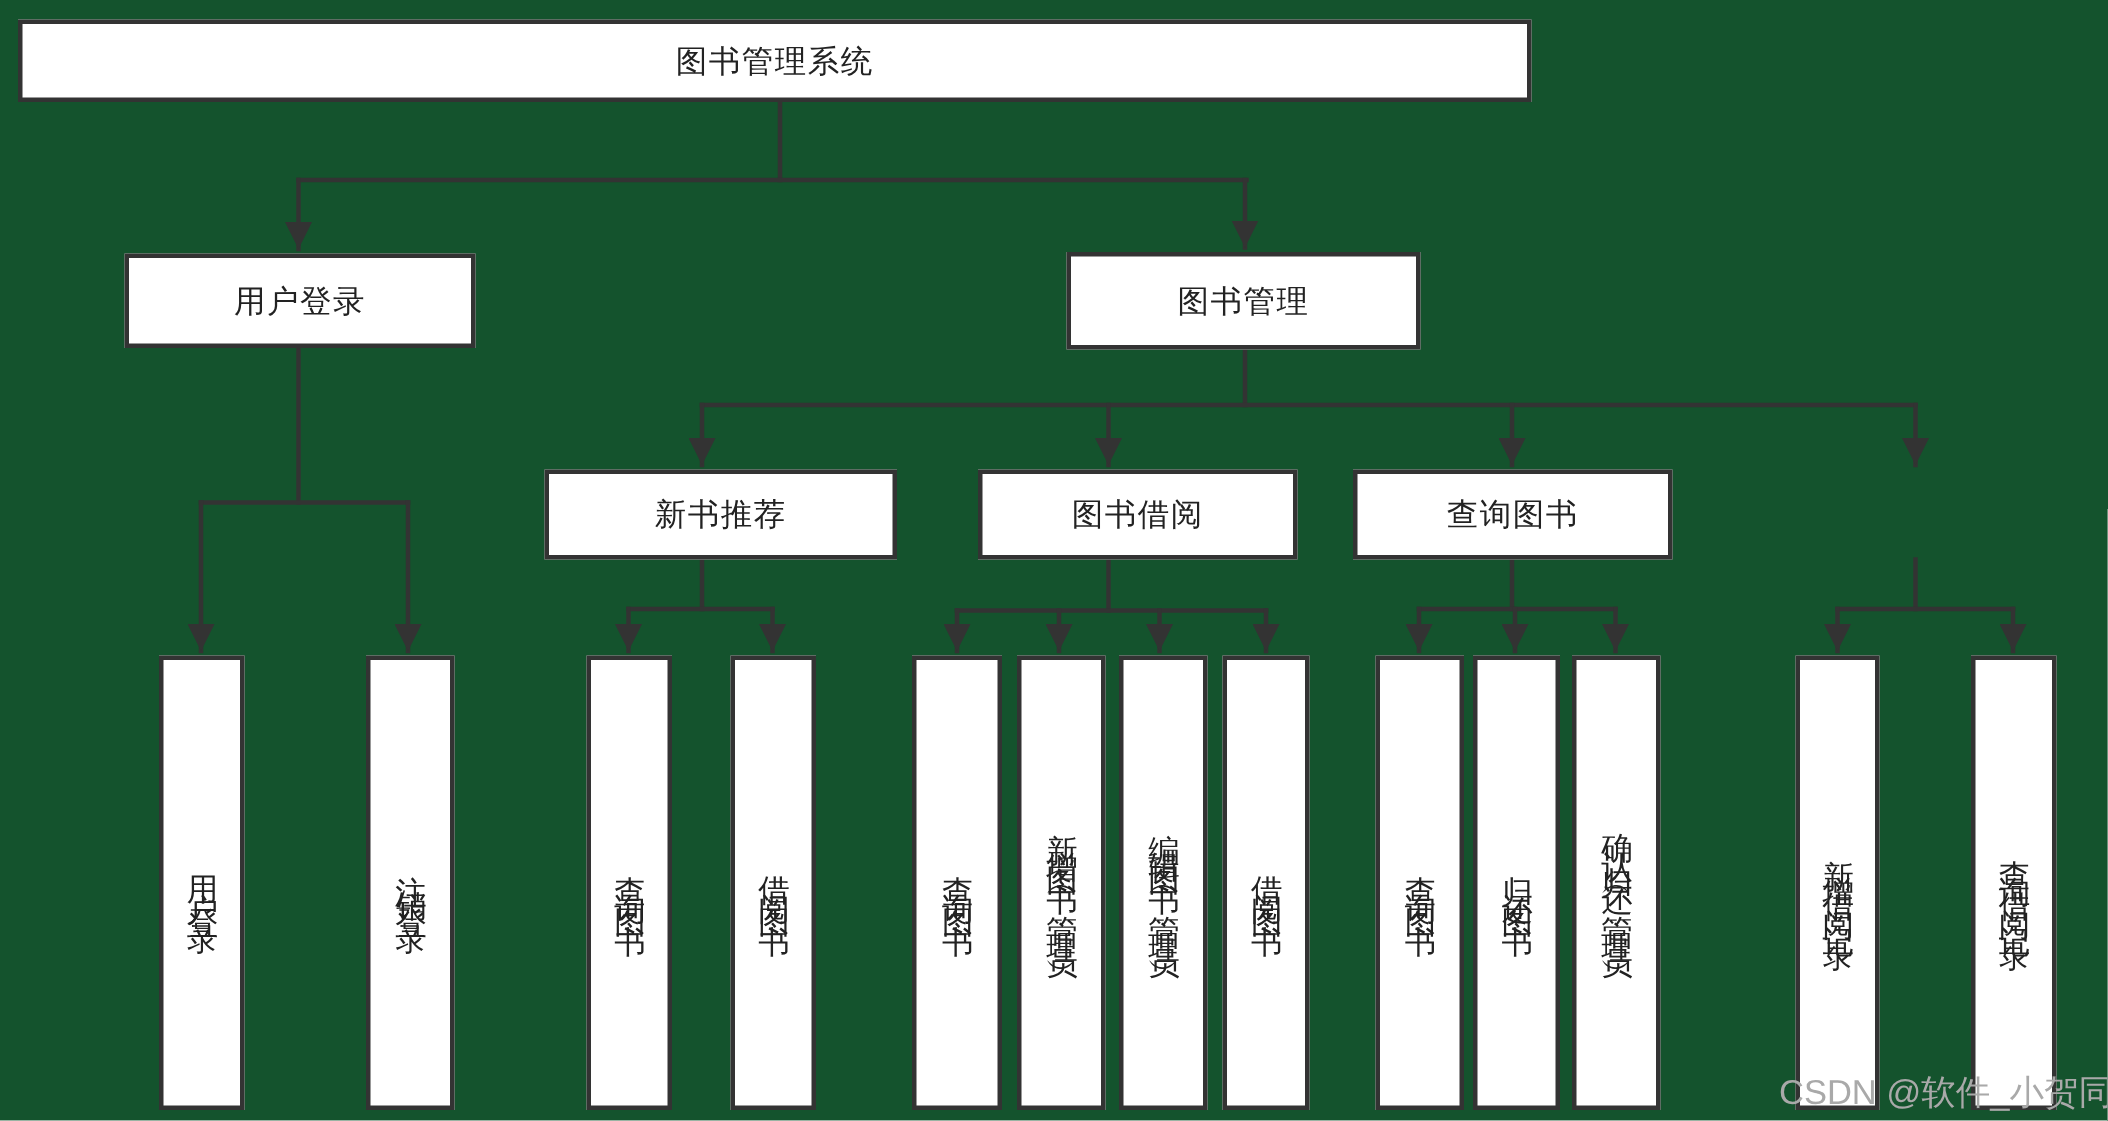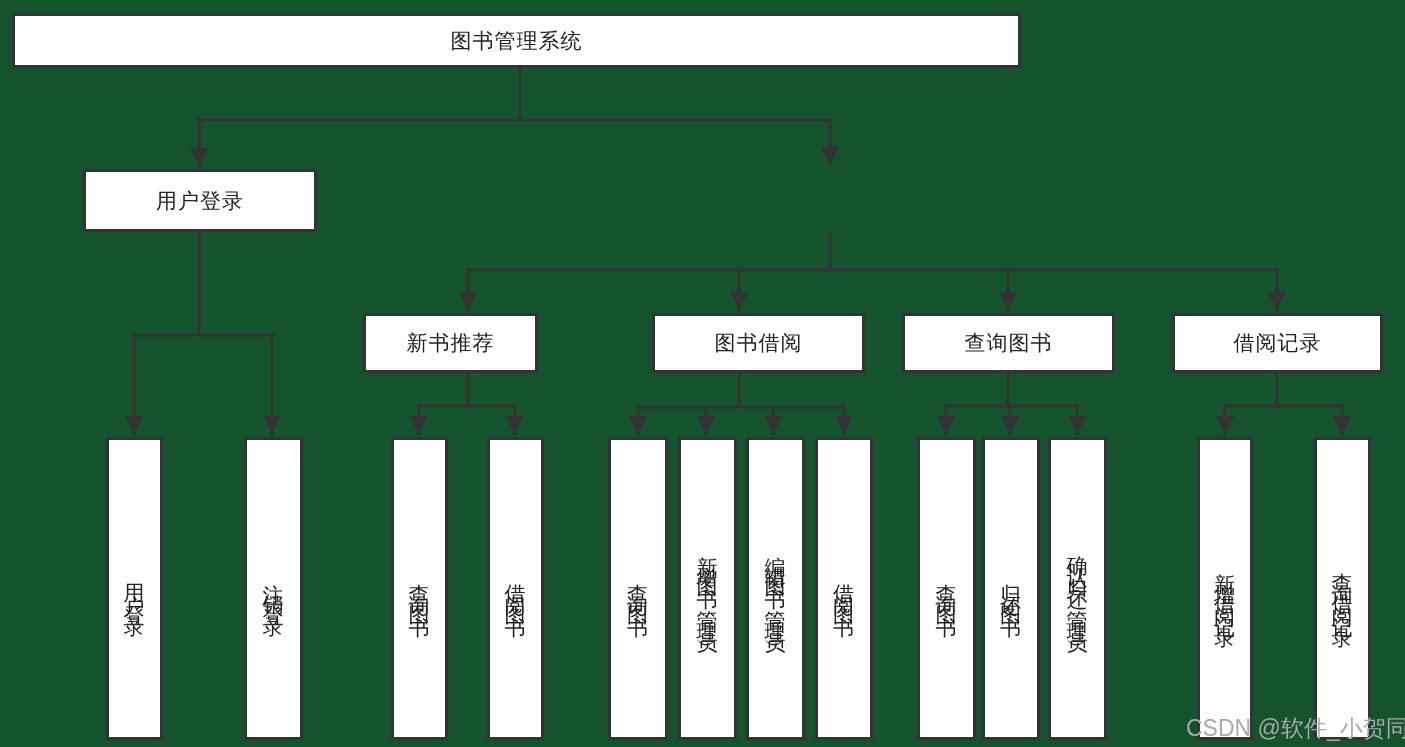--- a/index.html
+++ b/index.html
@@ -104,32 +104,32 @@
     </g>
   </svg>
 
   <div class="node" style="left:12px;top:13px;width:1009px;height:55px;">
     <span class="lbl">图书管理系统</span>
   </div>
 
   <div class="node lvl2" style="left:83px;top:169px;width:234px;">
     <span class="lbl">用户登录</span>
   </div>
+  <div class="node lvl2" style="left:711px;top:168px;width:236px;height:65px;">
+    <span class="lbl">图书管理</span>
+  </div>
 
-  <div class="node lvl3" style="left:363px;width:175px;">
+  <div class="node lvl3" style="left:363px;width:235px;">
     <span class="lbl">新书推荐</span>
   </div>
   <div class="node lvl3" style="left:632px;width:213px;margin-left:20px;">
     <span class="lbl">图书借阅</span>
   </div>
   <div class="node lvl3" style="left:902px;width:213px;">
     <span class="lbl">查询图书</span>
-  </div>
-  <div class="node lvl3" style="left:1172px;width:211px;">
-    <span class="lbl">借阅记录</span>
   </div>
 
   <div class="node leaf" style="left:106px;width:57px;">
     <span class="vlbl">用户登录</span>
   </div>
   <div class="node leaf" style="left:244px;width:59px;">
     <span class="vlbl">注销登录</span>
   </div>
 
   <div class="node leaf" style="left:391px;width:57px;">

